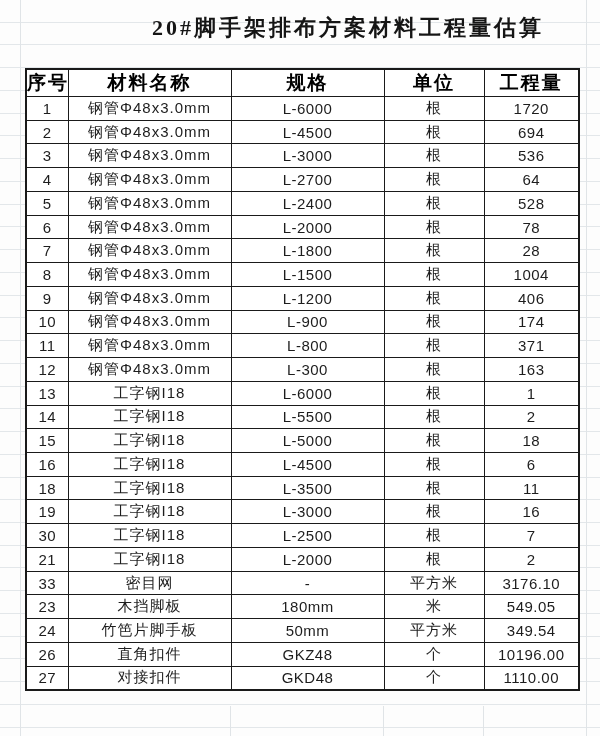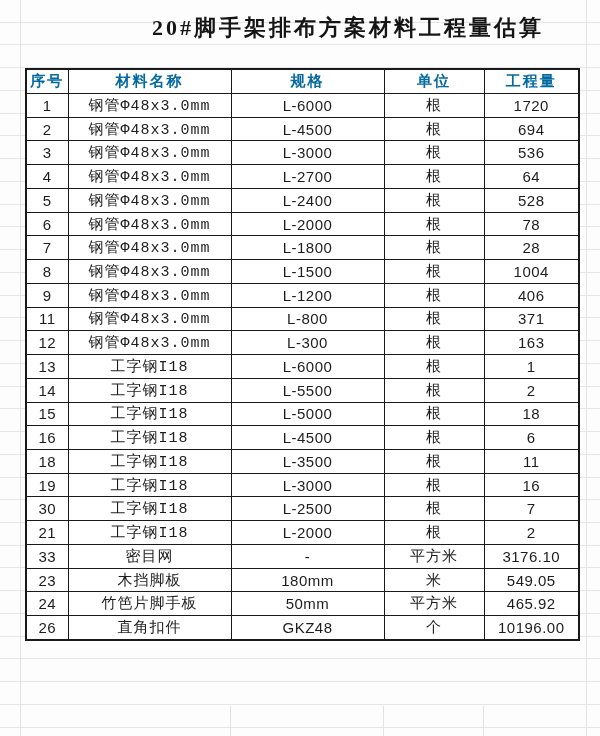--- a/index.html
+++ b/index.html
@@ -69,35 +69,35 @@
     text-align: center;
     vertical-align: middle;
     padding: 0;
     overflow: hidden;
     white-space: nowrap;
   }
   table.materials thead th {
     height: 23px;
     font-family: "Liberation Serif", serif;
     font-weight: bold;
-    font-size: 15px;
+    font-size: 19px;
     letter-spacing: 2px;
-    color: #0369a1;
+    color: #000000;
   }
   table.materials tbody td {
     height: 22.74px;
     font-size: 15px;
     color: #1d1d1d;
   }
   td.c-index, td.c-spec, td.c-quantity {
     font-family: "Liberation Sans", sans-serif;
     letter-spacing: 0.5px;
   }
   td.c-material, td.c-unit {
-    font-family: Liberation Mono, monospace;
+    font-family: Liberation Sans, sans-serif;
     letter-spacing: 1px;
     margin-left: 44px;
   }
 </style>
 </head>
 <body>
 
 <div class="page">
 
   <div class="vline v-left"></div>
@@ -183,20 +183,27 @@
           <td class="c-quantity">1004</td>
         </tr>
         <tr>
           <td class="c-index">9</td>
           <td class="c-material">钢管Φ48x3.0mm</td>
           <td class="c-spec">L-1200</td>
           <td class="c-unit">根</td>
           <td class="c-quantity">406</td>
         </tr>
         <tr>
+          <td class="c-index">10</td>
+          <td class="c-material">钢管Φ48x3.0mm</td>
+          <td class="c-spec">L-900</td>
+          <td class="c-unit">根</td>
+          <td class="c-quantity">174</td>
+        </tr>
+        <tr>
           <td class="c-index">11</td>
           <td class="c-material">钢管Φ48x3.0mm</td>
           <td class="c-spec">L-800</td>
           <td class="c-unit">根</td>
           <td class="c-quantity">371</td>
         </tr>
         <tr>
           <td class="c-index">12</td>
           <td class="c-material">钢管Φ48x3.0mm</td>
           <td class="c-spec">L-300</td>
@@ -271,25 +278,32 @@
           <td class="c-material">木挡脚板</td>
           <td class="c-spec">180mm</td>
           <td class="c-unit">米</td>
           <td class="c-quantity">549.05</td>
         </tr>
         <tr>
           <td class="c-index">24</td>
           <td class="c-material">竹笆片脚手板</td>
           <td class="c-spec">50mm</td>
           <td class="c-unit">平方米</td>
-          <td class="c-quantity">465.92</td>
+          <td class="c-quantity">349.54</td>
         </tr>
         <tr>
           <td class="c-index">26</td>
           <td class="c-material">直角扣件</td>
           <td class="c-spec">GKZ48</td>
           <td class="c-unit">个</td>
           <td class="c-quantity">10196.00</td>
         </tr>
+        <tr>
+          <td class="c-index">27</td>
+          <td class="c-material">对接扣件</td>
+          <td class="c-spec">GKD48</td>
+          <td class="c-unit">个</td>
+          <td class="c-quantity">1110.00</td>
+        </tr>
       </tbody>
   </table>
 
 </div>
 
 </body></html>

